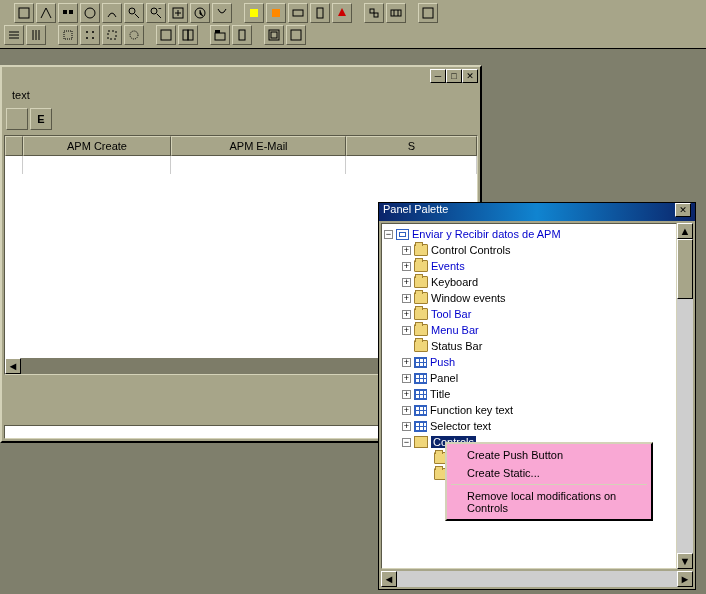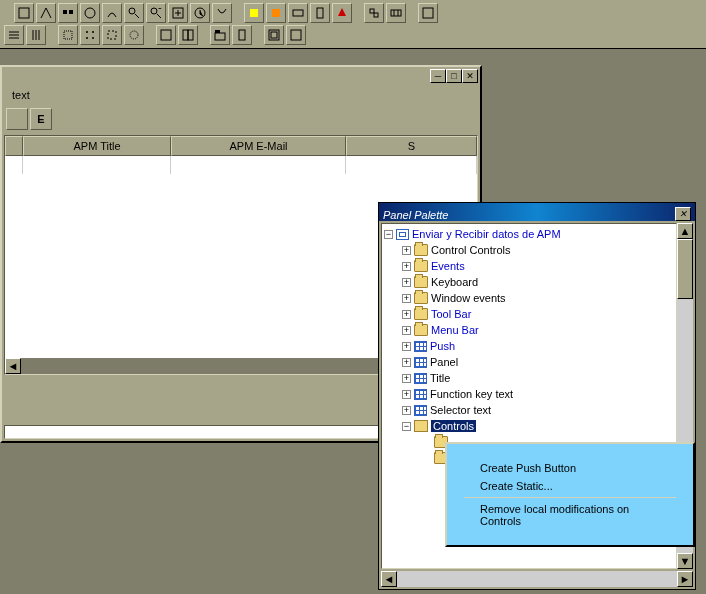--- a/index.html
+++ b/index.html
@@ -27,42 +27,42 @@
   .grid-body { height:18px; background:#fff; display:flex;}
   .gc { border-right:1px solid #ccc; height:100%;}
   .grid-scroll-row { height:200px; background:#fff; position:relative;}
   .hscroll { position:absolute; bottom:0; left:0; right:0; height:16px; background:#a7a589; display:flex;}
   .sbtn { width:16px; height:16px; background:#a7a589; border:1px solid; border-color:#fff #000 #000 #fff; display:flex;align-items:center;justify-content:center;}
   .strack2 { flex:1; background:#7d7c68;}
   .bottom-blank { margin:2px; margin-top:50px; height:14px; background:#fff; border:1px solid; border-color:#5a5948 #d4d2b8 #d4d2b8 #5a5948;}
 
   
   .palette { position:absolute; left:378px; top:202px; width:318px; height:388px; border:1px solid #000; background:#a7a589; display:flex; flex-direction:column;}
-  .pal-title { height:18px; background: linear-gradient(to right, #0a246a, #1084d0, #0a246a); color:#fff; display:flex; align-items:flex-end; padding:0 4px; justify-content:space-between;font-style:italic;}
+  .pal-title { height:18px; background: linear-gradient(to right, #0a246a, #1084d0, #0a246a); color:#fff; display:flex; align-items:flex-start; padding:0 4px; justify-content:space-between;}
   .pal-close { width:16px; height:14px; background:#a7a589; border:1px solid; border-color:#fff #000 #000 #fff; color:#000; display:flex;align-items:center;justify-content:center; font-family:Marlett,sans-serif; font-size:9px;}
   .pal-body { flex:1; display:flex; overflow:hidden;}
   .tree { flex:1; background:#fff; border:1px solid; border-color:#5a5948 #d4d2b8 #d4d2b8 #5a5948; margin:2px 0 2px 2px; overflow:hidden; position:relative;}
   .tree-inner { padding:2px;}
   .tnode { display:flex; align-items:center; height:16px; white-space:nowrap;}
   .expander { width:9px; height:9px; border:1px solid #888; background:#fff; display:flex; align-items:center; justify-content:center; font-size:9px; line-height:1; margin-right:3px; color:#000;}
   .folder-icon { width:14px; height:12px; margin-right:3px; display:inline-block; position:relative;}
   .folder-closed { background:#f0d67a; border:1px solid #a08030; border-radius:1px;}
   .folder-closed::before{content:''; position:absolute; top:-3px; left:0; width:6px; height:3px; background:#f0d67a; border:1px solid #a08030; border-bottom:none;}
   .folder-open { background:#f0d67a; border:1px solid #a08030;}
   .grid-icon { width:13px; height:11px; background: repeating-linear-gradient(#3060c0 0 1px, transparent 1px 4px), repeating-linear-gradient(90deg,#3060c0 0 1px, transparent 1px 4px); border:1px solid #3060c0; margin-right:3px;}
   .screen-icon { width:13px; height:11px; background:#fff; border:1px solid #3060c0; margin-right:3px; position:relative;}
   .screen-icon::after{content:''; position:absolute; inset:2px; border:1px solid #3060c0;}
   .blue-text { color:#0000cc;}
   .sel-node { background:#0a246a; color:#fff; padding:0 2px;}
   .vscroll { width:16px; background:#cecece; display:flex; flex-direction:column; margin:2px 2px 2px 0;}
   .vthumb { background:#a7a589; border:1px solid; border-color:#fff #000 #000 #fff; height:60px;}
   .pal-hscroll { height:16px; display:flex; margin:0 2px 2px 2px;}
 
   
-  .context-menu { position:absolute; left:445px; top:442px; width:250px; background:#7dd3fc; border:2px solid; border-color:#d4d2b8 #000 #000 #d4d2b8; padding:15px; z-index:100;}
+  .context-menu { position:absolute; left:445px; top:442px; width:208px; background:#f9a8d4; border:2px solid; border-color:#d4d2b8 #000 #000 #d4d2b8; padding:2px; z-index:100;}
   .cm-item { padding:3px 18px 3px 18px; position:relative;}
   .cm-item.highlighted { background:#0a246a; color:#fff;}
   .cm-sep { height:1px; background:#5a5948; border-bottom:1px solid #d4d2b8; margin:2px 2px;}
   .cm-arrow { position:absolute; right:6px; top:3px;}
 </style>
 </head>
 <body>
 
 <div class="toolbar-area">
   <div class="toolbar-row">
@@ -254,21 +254,21 @@
   <div class="menubar">
     <span>text</span>
   </div>
   <div class="btn-row">
     <div class="sq-btn">&nbsp;</div>
     <div class="sq-btn">E</div>
   </div>
   <div class="grid-area">
     <div class="grid-headers">
       <div class="gh" style="width:18px;"></div>
-      <div class="gh" style="width:148px;">APM Title</div>
+      <div class="gh" style="width:148px;">APM Create</div>
       <div class="gh" style="width:175px;">APM E-Mail</div>
       <div class="gh" style="flex:1;">S</div>
     </div>
     <div class="grid-body">
       <div class="gc" style="width:18px;"></div>
       <div class="gc" style="width:148px;"></div>
       <div class="gc" style="width:175px;"></div>
       <div class="gc" style="flex:1;"></div>
     </div>
     <div class="grid-scroll-row">
@@ -326,20 +326,26 @@
             <span class="blue-text">Tool Bar</span>
           </div>
           <div class="tnode">
             <span style="width:18px;display:inline-block"></span>
             <span class="expander">+</span>
             <span class="folder-icon folder-closed"></span>
             <span class="blue-text">Menu Bar</span>
           </div>
           <div class="tnode">
             <span style="width:18px;display:inline-block"></span>
+            <span style="width:12px;display:inline-block"></span>
+            <span class="folder-icon folder-closed"></span>
+            <span class="">Status Bar</span>
+          </div>
+          <div class="tnode">
+            <span style="width:18px;display:inline-block"></span>
             <span class="expander">+</span>
             <span class="grid-icon"></span>
             <span class="blue-text">Push</span>
           </div>
           <div class="tnode">
             <span style="width:18px;display:inline-block"></span>
             <span class="expander">+</span>
             <span class="grid-icon"></span>
             <span class="">Panel</span>
           </div>

